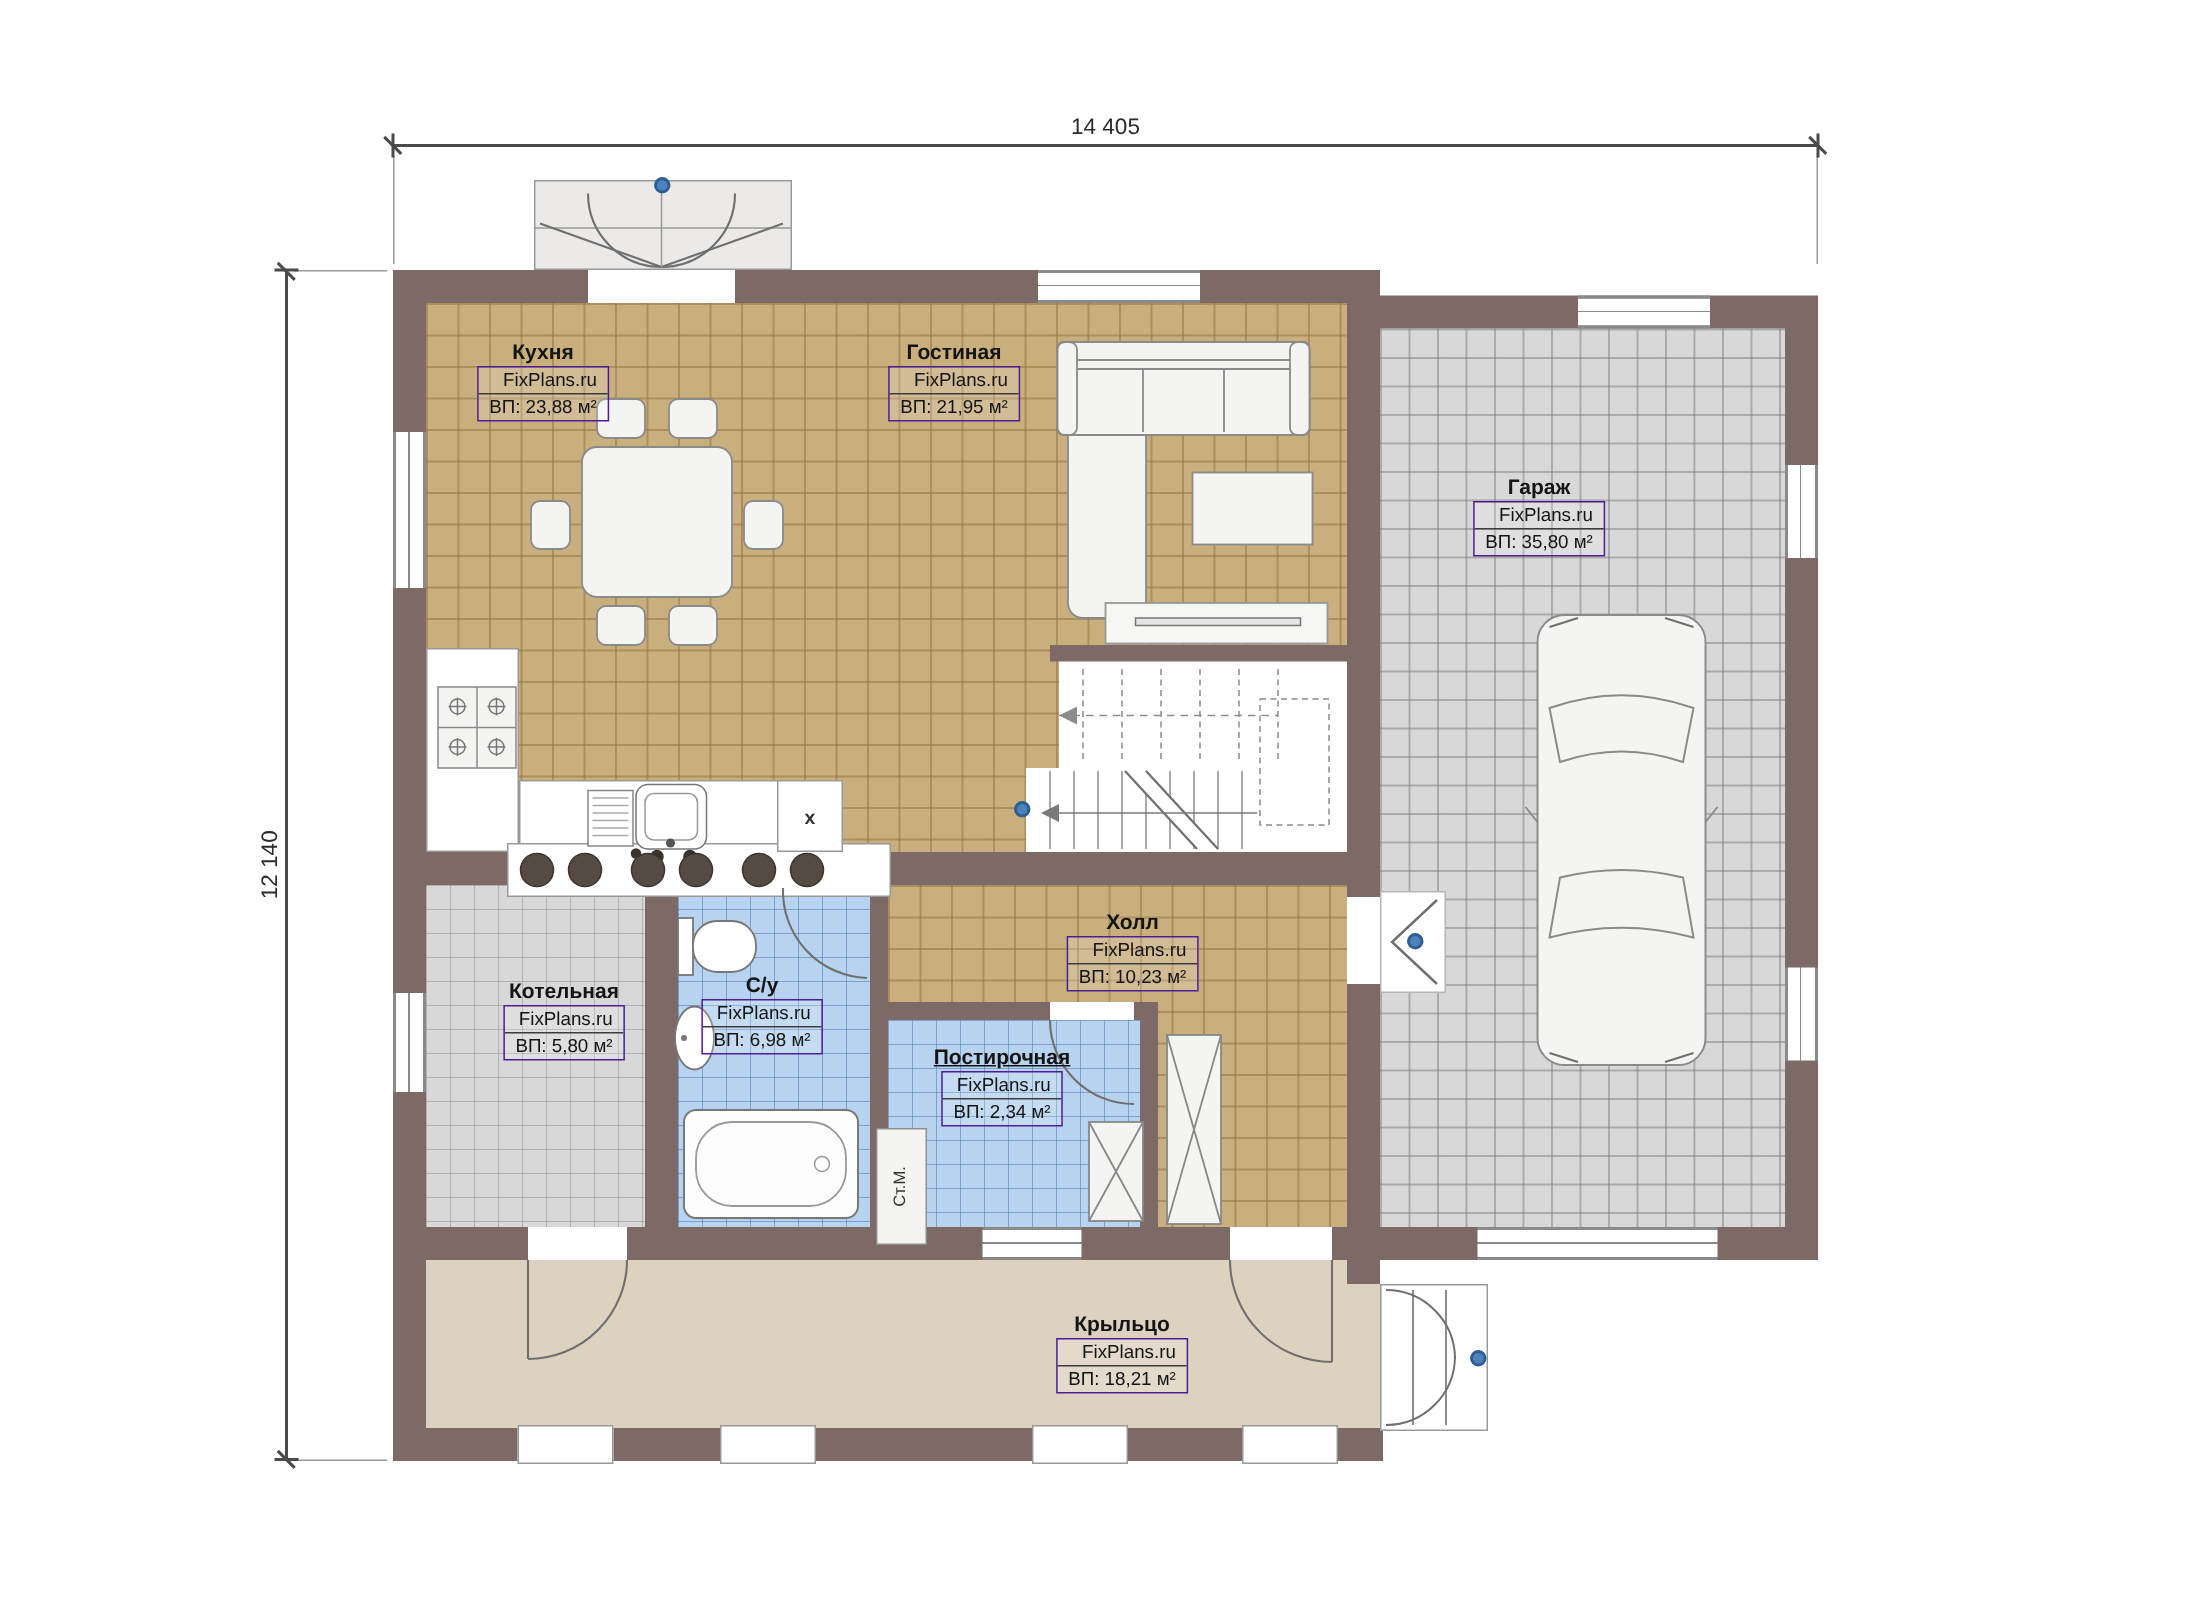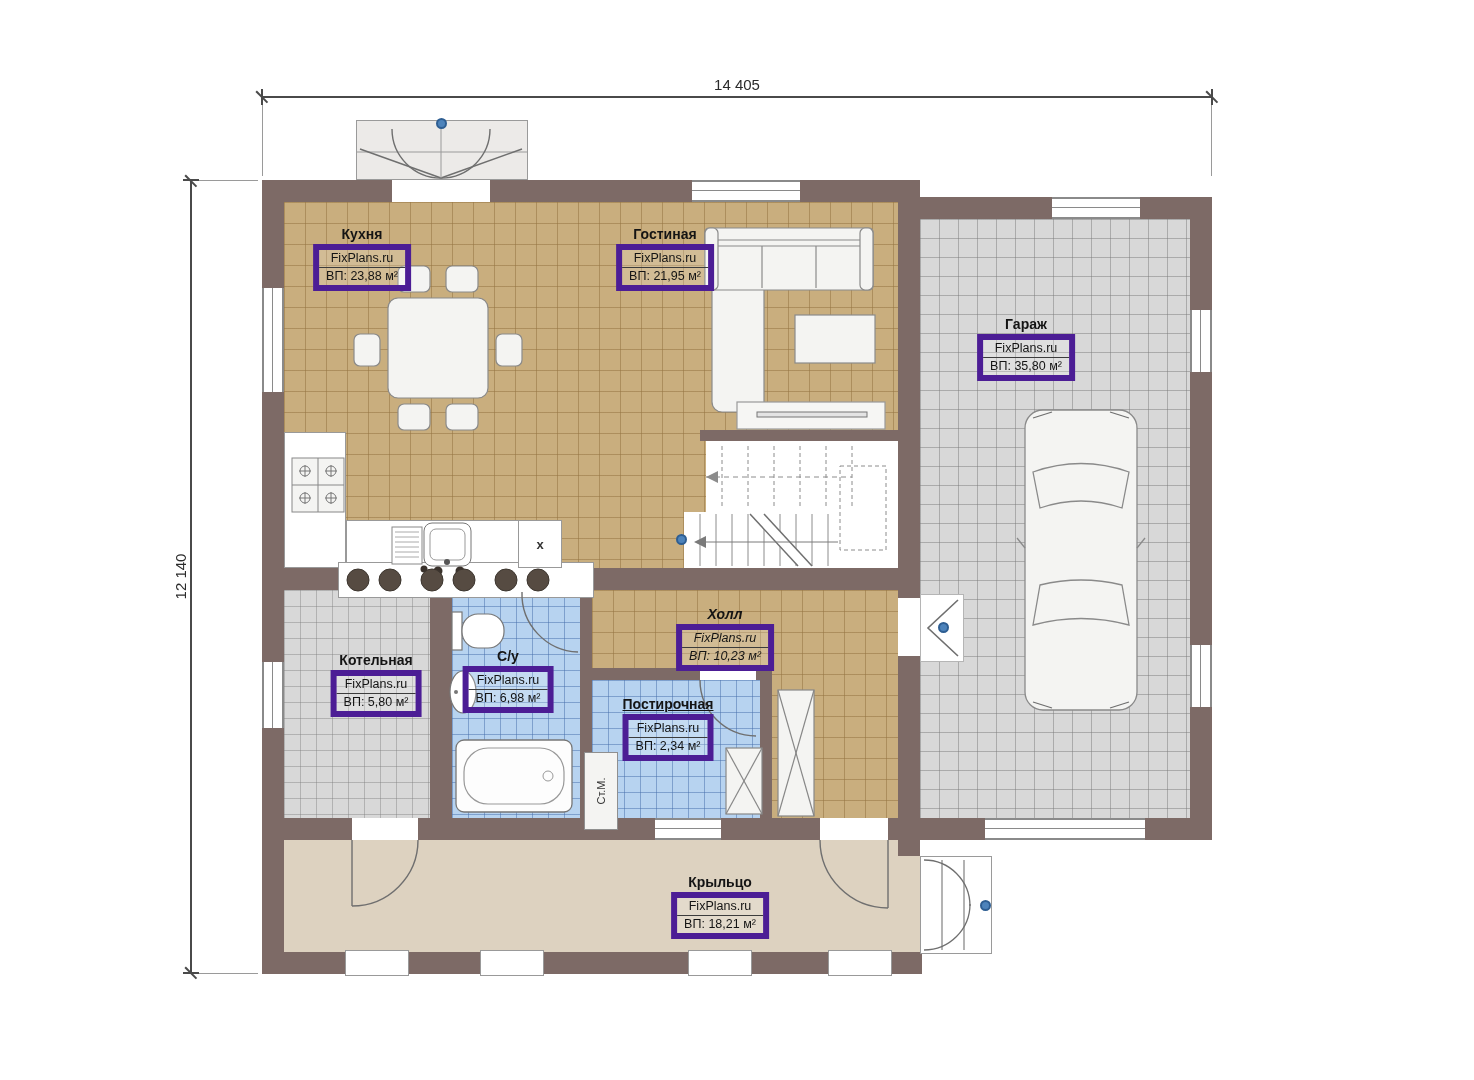--- a/index.html
+++ b/index.html
@@ -25,21 +25,21 @@
        background-size:16px 16px;}
   .porchfloor{background:#ddd2c0;}
   .white{background:#fff;}
   .win-h{position:absolute;box-sizing:border-box;border-top:2px solid #8a8a8a;border-bottom:2px solid #8a8a8a;
        background:linear-gradient(to bottom,#fff 0 8px,#8a8a8a 8px 9px,#fff 9px 100%);}
   .win-v{position:absolute;box-sizing:border-box;border-left:2px solid #8a8a8a;border-right:2px solid #8a8a8a;
        background:linear-gradient(to right,#fff 0 8px,#8a8a8a 8px 9px,#fff 9px 100%);}
   .marker{position:absolute;width:11px;height:11px;border-radius:50%;background:#4d83bb;border:2px solid #2e5e92;box-sizing:border-box;z-index:45;}
   .room-label{position:absolute;transform:translateX(-50%);text-align:center;z-index:40;color:#141414;}
   .room-label .rname{font-weight:bold;font-size:14px;margin-bottom:2px;white-space:nowrap;}
-  .room-label .rbox{display:inline-block;border:6px solid #4c1d95;background:rgba(255,255,255,.18);}
+  .room-label .rbox{display:inline-block;border:1px solid #4c1d95;background:rgba(255,255,255,.18);text-align:right;}
   .room-label .rrow{font-size:12.5px;line-height:17px;padding:0 7px;white-space:nowrap;border-top:1px solid #3c3c3c;}
   .room-label .rrow:first-child{border-top:none;}
   .dimline{position:absolute;background:#4a4a4a;z-index:5;}
   .dimext{position:absolute;background:#9a9a9a;z-index:4;}
   .tick{position:absolute;width:16px;height:1.5px;background:#4a4a4a;z-index:6;}
   .endbar-v{position:absolute;width:1.5px;height:16px;background:#4a4a4a;z-index:6;}
   .endbar-h{position:absolute;width:16px;height:1.5px;background:#4a4a4a;z-index:6;}
   .dim-label{position:absolute;font-size:15px;color:#2b2b2b;z-index:6;}
   .post{position:absolute;background:#fff;border:1px solid #999;box-sizing:border-box;}
   .wm{position:absolute;left:584px;top:752px;width:34px;height:78px;background:#f4f4f2;border:1px solid #8f8f8f;
@@ -303,49 +303,49 @@
   <div class="marker" style="left:436px;top:118px;"></div>
   <div class="marker" style="left:938px;top:622px;"></div>
   <div class="marker" style="left:980px;top:900px;"></div>
   <div class="marker" style="left:676px;top:534px;"></div>
 
   <div class="room-label" style="left:362px;top:226px;">
     <div class="rname">Кухня</div>
     <div class="rbox"><div class="rrow">FixPlans.ru</div>
     <div class="rrow">ВП: 23,88 м²</div></div>
   </div>
-  <div class="room-label" style="left:665px;top:226px;">
+  <div class="room-label" style="left:636px;top:226px;">
     <div class="rname">Гостиная</div>
     <div class="rbox"><div class="rrow">FixPlans.ru</div>
     <div class="rrow">ВП: 21,95 м²</div></div>
   </div>
   <div class="room-label" style="left:1026px;top:316px;">
     <div class="rname">Гараж</div>
     <div class="rbox"><div class="rrow">FixPlans.ru</div>
     <div class="rrow">ВП: 35,80 м²</div></div>
   </div>
   <div class="room-label" style="left:376px;top:652px;">
     <div class="rname">Котельная</div>
     <div class="rbox"><div class="rrow">FixPlans.ru</div>
     <div class="rrow">ВП: 5,80 м²</div></div>
   </div>
   <div class="room-label" style="left:508px;top:648px;">
     <div class="rname">С/у</div>
     <div class="rbox"><div class="rrow">FixPlans.ru</div>
     <div class="rrow">ВП: 6,98 м²</div></div>
   </div>
-  <div class="room-label" style="left:725px;top:606px;font-style:italic;">
+  <div class="room-label" style="left:755px;top:606px;">
     <div class="rname">Холл</div>
     <div class="rbox"><div class="rrow">FixPlans.ru</div>
     <div class="rrow">ВП: 10,23 м²</div></div>
   </div>
   <div class="room-label" style="left:668px;top:696px;text-decoration:underline;">
     <div class="rname">Постирочная</div>
     <div class="rbox"><div class="rrow">FixPlans.ru</div>
     <div class="rrow">ВП: 2,34 м²</div></div>
   </div>
-  <div class="room-label" style="left:720px;top:874px;">
+  <div class="room-label" style="left:748px;top:874px;">
     <div class="rname">Крыльцо</div>
     <div class="rbox"><div class="rrow">FixPlans.ru</div>
     <div class="rrow">ВП: 18,21 м²</div></div>
   </div>
 
 </div>
 
 </body></html>

